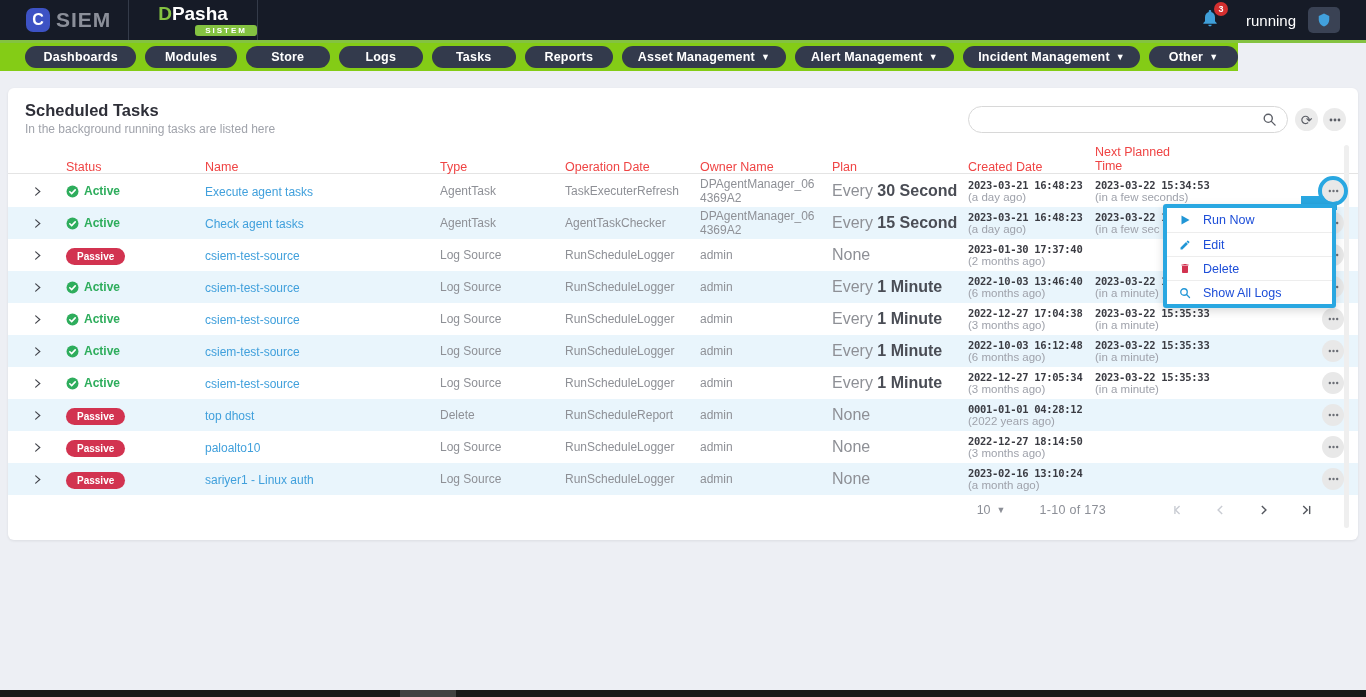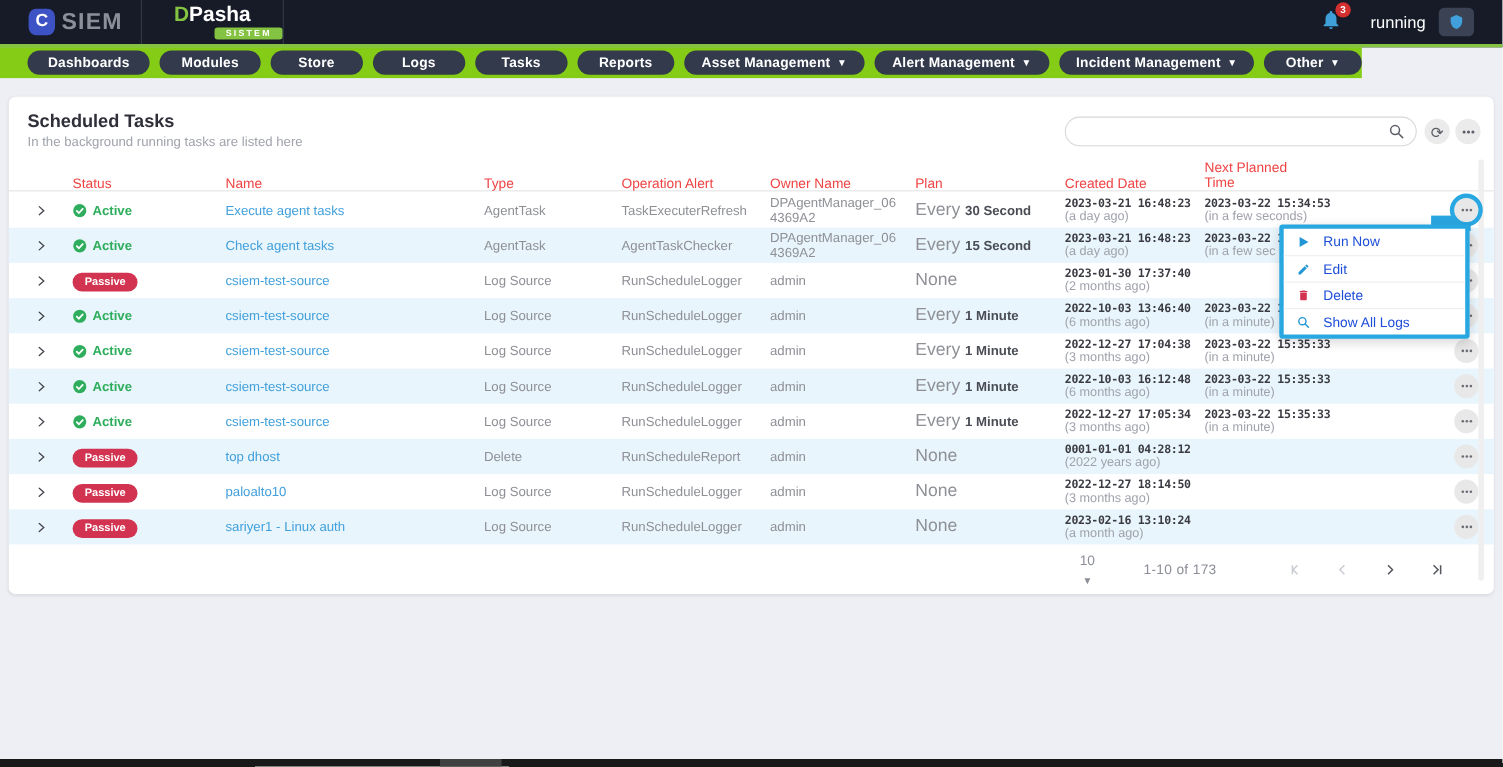--- a/index.html
+++ b/index.html
@@ -65,21 +65,21 @@
   .row { height:32px; align-items:center; }
   .row.alt { background:#e9f5fc; }
   .cell-chevron { display:flex; justify-content:center; cursor:pointer; }
   .st-active { display:flex; align-items:center; gap:5px; color:#2ead5c; font-size:12px; font-weight:bold; }
   .st-passive { display:inline-flex; align-items:center; justify-content:center;
     background:#d23350; color:#fff; font-size:10px; font-weight:bold;
     border-radius:9px; padding:3px 11px; width:fit-content; }
   .link { color:#41a0dc; font-size:12px; text-decoration:none; cursor:pointer; }
   .gray { color:#8e9096; font-size:12px; line-height:1.2; padding-right:10px; }
   .plan-light { color:#8e9096; font-size:16px; }
-  .plan-bold { color:#4a4d55; font-size:12px; font-weight:bold; }
+  .plan-bold { color:#4a4d55; font-size:16px; font-weight:bold; }
   .dt { font-family:"DejaVu Sans Mono", monospace; font-size:10.5px; font-weight:bold;
     color:#3b3c43; white-space:nowrap; letter-spacing:-.3px; }
   .rel { color:#9fa2ab; font-size:11.5px; white-space:nowrap; }
   .dots { width:22px; height:22px; border-radius:50%; background:#e8e8e8; border:none;
     display:flex; align-items:center; justify-content:center; cursor:pointer; margin-left:24px; }
   .dots.focused { outline:4px solid #29a7e1; position:relative; z-index:46; }
   .scroll-strip { position:absolute; right:9px; top:57px; width:5px; height:383px; background:#efefef; border-radius:3px; }
 
   
   .menu-bridge { position:absolute; left:1301px; top:196px; width:36px; height:14px;
@@ -88,21 +88,21 @@
     background:#fff; border:4px solid #29a7e1; border-radius:3px;
     box-shadow:0 3px 10px rgba(0,0,0,.15); }
   .ctx-item { display:flex; align-items:center; gap:11px; height:24px; padding-left:11px;
     font-size:12.5px; color:#1d4ed8; cursor:pointer; }
   .ctx-item + .ctx-item { border-top:1px solid #ededed; }
   .ctx-icon { width:14px; display:flex; justify-content:center; }
 
   
   .pagination { position:absolute; right:32px; top:415px; display:flex; align-items:center;
     gap:0; color:#8c8f97; font-size:12.5px; }
-  .pgsize { display:flex; align-items:center; gap:6px; cursor:pointer; margin-right:44px;flex-direction:column; }
+  .pgsize { display:flex; align-items:center; gap:6px; cursor:pointer; margin-right:34px; }
   .pgsize .caret { font-size:9px; }
   .pgrange { margin-right:52px; letter-spacing:.3px; }
   .pg-btn { background:none; border:none; padding:0 14px; cursor:pointer; display:flex; align-items:center; }
   .pg-btn svg { display:block; }
 
   
   .hscroll { position:absolute; left:0; bottom:0; width:1366px; height:7px; background:#191919; }
   .hscroll-thumb { position:absolute; left:400px; top:0; width:56px; height:7px; background:#414141; }
 </style>
 </head>
@@ -201,21 +201,21 @@
         <circle cx="6" cy="2" r="1.4" fill="#5b5e66"></circle>
         <circle cx="10" cy="2" r="1.4" fill="#5b5e66"></circle>
       </svg>
   </button>
 
   <div class="trow thead">
     <div></div>
     <div class="th">Status</div>
     <div class="th">Name</div>
     <div class="th">Type</div>
-    <div class="th">Operation Alert</div>
+    <div class="th">Operation Date</div>
     <div class="th">Owner Name</div>
     <div class="th">Plan</div>
     <div class="th">Created Date</div>
     <div class="th th-next">Next Planned Time</div>
     <div></div>
   </div>
 
   <div class="tbody">
       <div class="trow row active">
     <div class="cell-chevron">

